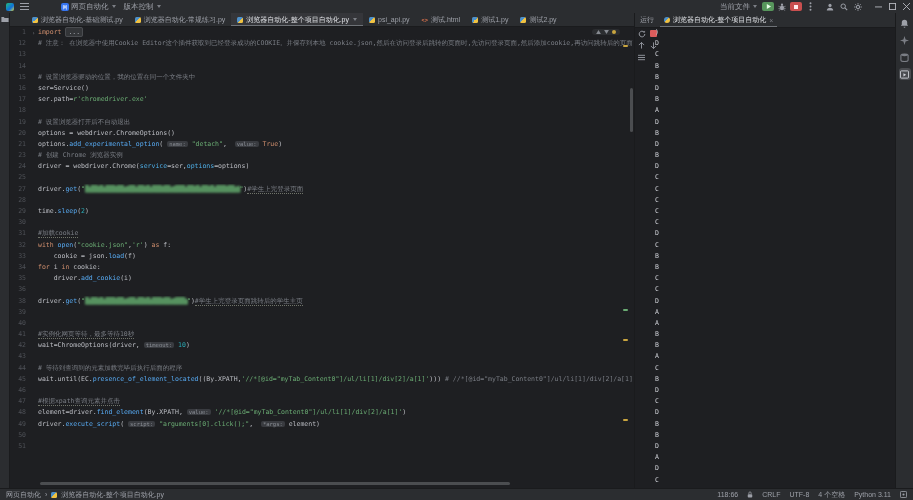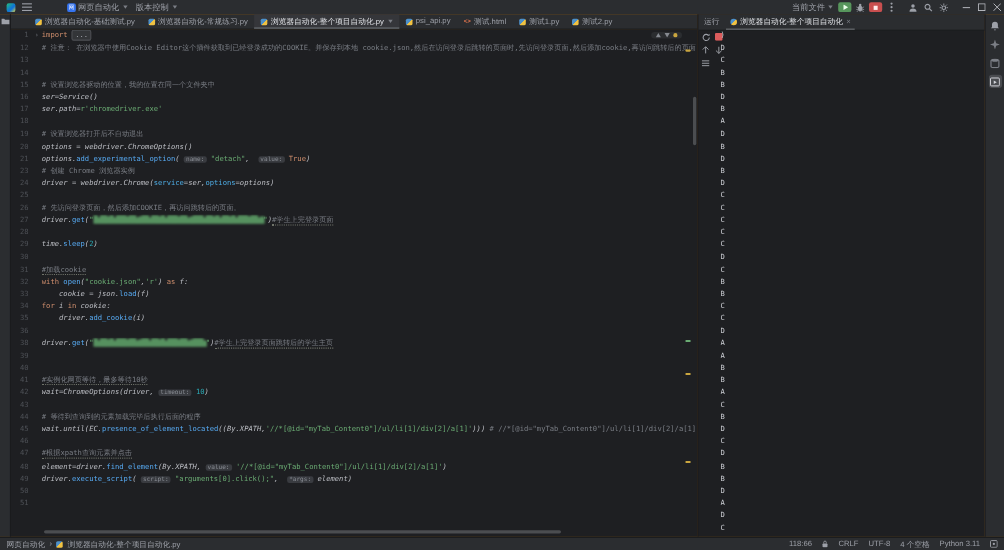--- a/index.html
+++ b/index.html
@@ -1,17 +1,17 @@
 <!DOCTYPE html>
 <html><head>
 <meta charset="utf-8">
 <style>
   html,body{margin:0;padding:0;background:#1e1f22;}
   .app{position:relative;width:913px;height:500px;overflow:hidden;
-       font-family:"Liberation Sans",sans-serif;color:#bcbec4;background:#a16207;
+       font-family:"Liberation Sans",sans-serif;color:#bcbec4;background:#fef9c3;
        -webkit-font-smoothing:antialiased;}
   
   .titlebar{position:absolute;left:0;top:0;width:913px;height:13px;background:#2b2d30;
             display:flex;align-items:center;font-size:7.5px;color:#9da0a8;}
   .tb-item{display:flex;align-items:center;gap:2px;padding:0 4px;height:13px;}
   .logo{width:8px;height:8px;border-radius:2px;margin-left:6px;
         background:linear-gradient(135deg,#21d789 0%,#087cfa 60%,#fcf84a 100%);opacity:.85;}
   .burger{width:9px;height:7px;display:flex;flex-direction:column;justify-content:space-between;margin:0 2px;}
   .burger i{display:block;height:1px;background:#9da0a8;}
   .avatar{width:8px;height:8px;border-radius:2px;background:#3574f0;color:#fff;font-size:5px;
@@ -33,21 +33,21 @@
   .tab.active{background:#35363a;color:#dfe1e5;}
   .tab.active::after{content:"";position:absolute;left:0;right:0;bottom:0;height:1.5px;background:#6e7277;}
   .pyico{width:6px;height:6px;border-radius:1.5px;background:linear-gradient(135deg,#4d90c9 50%,#f0c242 50%);flex:none;}
   .htmlico{font-size:5.5px;color:#e8774f;font-weight:bold;flex:none;}
   
   .editor{position:absolute;left:10px;top:27px;width:624px;height:461px;background:#1e1f22;overflow:hidden;}
   .cl{display:flex;height:11.2px;line-height:11.2px;font-family:"DejaVu Sans Mono",monospace;font-size:6.5px;}
   .ln{flex:none;width:16px;text-align:right;color:#4e5157;padding-right:3px;}
   .foldslot{flex:none;width:9px;color:#6f737a;font-size:6px;text-align:center;}
   .cx{flex:1;white-space:pre;overflow:hidden;color:#bcbec4;}
-  .tk-pl{color:#bcbec4;font-style:italic;} .tk-kw{color:#cf8e6d;} .tk-fn{color:#57aaf2;} .tk-arg{color:#4eade5;}
+  .tk-pl{color:#bcbec4;} .tk-kw{color:#cf8e6d;} .tk-fn{color:#57aaf2;} .tk-arg{color:#4eade5;}
   .tk-str{color:#6aab73;} .tk-num{color:#2aacb8;} .tk-com{color:#7a7e85;margin-top:20px;}
   .tk-comu{color:#7a7e85;border-bottom:1px dotted #70746a;}
   .tk-inlay{background:#393b40;color:#898d94;border-radius:2px;padding:0 2px;font-size:5.5px;}
   .tk-red{color:#56915f;filter:blur(1px);letter-spacing:-1px;}
   .tk-fold{background:#333538;border:1px solid #4a4c50;border-radius:2px;color:#a8abb2;padding:0 2px;}
   .insp{position:absolute;right:14px;top:2px;display:flex;gap:3px;align-items:center;
         background:#2b2d30;border-radius:3px;padding:1px 4px;color:#868a91;font-size:6px;}
   .vscroll{position:absolute;right:1px;top:61px;width:3px;height:44px;background:#4b4d50;border-radius:2px;}
   .hscroll{position:absolute;left:30px;bottom:3px;height:3px;width:470px;background:#4b4d50;border-radius:2px;}
   .stripemark{position:absolute;right:6px;width:5px;height:2px;border-radius:1px;}
@@ -273,25 +273,20 @@
           <span class="ln">24</span>
           <span class="foldslot"></span>
           <span class="cx"><span class="tk-pl">driver = webdriver.Chrome(</span><span class="tk-arg">service</span><span class="tk-pl">=ser,</span><span class="tk-arg">options</span><span class="tk-pl">=options)</span></span>
         </div>
         <div class="cl">
           <span class="ln">25</span>
           <span class="foldslot"></span>
           <span class="cx"></span>
         </div>
         <div class="cl">
-          <span class="ln">26</span>
-          <span class="foldslot"></span>
-          <span class="cx"><span class="tk-com"># 先访问登录页面，然后添加COOKIE，再访问跳转后的页面。</span></span>
-        </div>
-        <div class="cl">
           <span class="ln">27</span>
           <span class="foldslot"></span>
           <span class="cx"><span class="tk-pl">driver.</span><span class="tk-fn">get</span><span class="tk-pl">(</span><span class="tk-str">"</span><span class="tk-red">█▆██▇█▆███▇██▆▇██▆██▇█▆███▇██▆▇███▆██▇█▆██▇█▆███▇██▆▇</span><span class="tk-str">"</span><span class="tk-pl">)</span><span class="tk-comu">#学生上完登录页面</span></span>
         </div>
         <div class="cl">
           <span class="ln">28</span>
           <span class="foldslot"></span>
           <span class="cx"></span>
         </div>
         <div class="cl">

